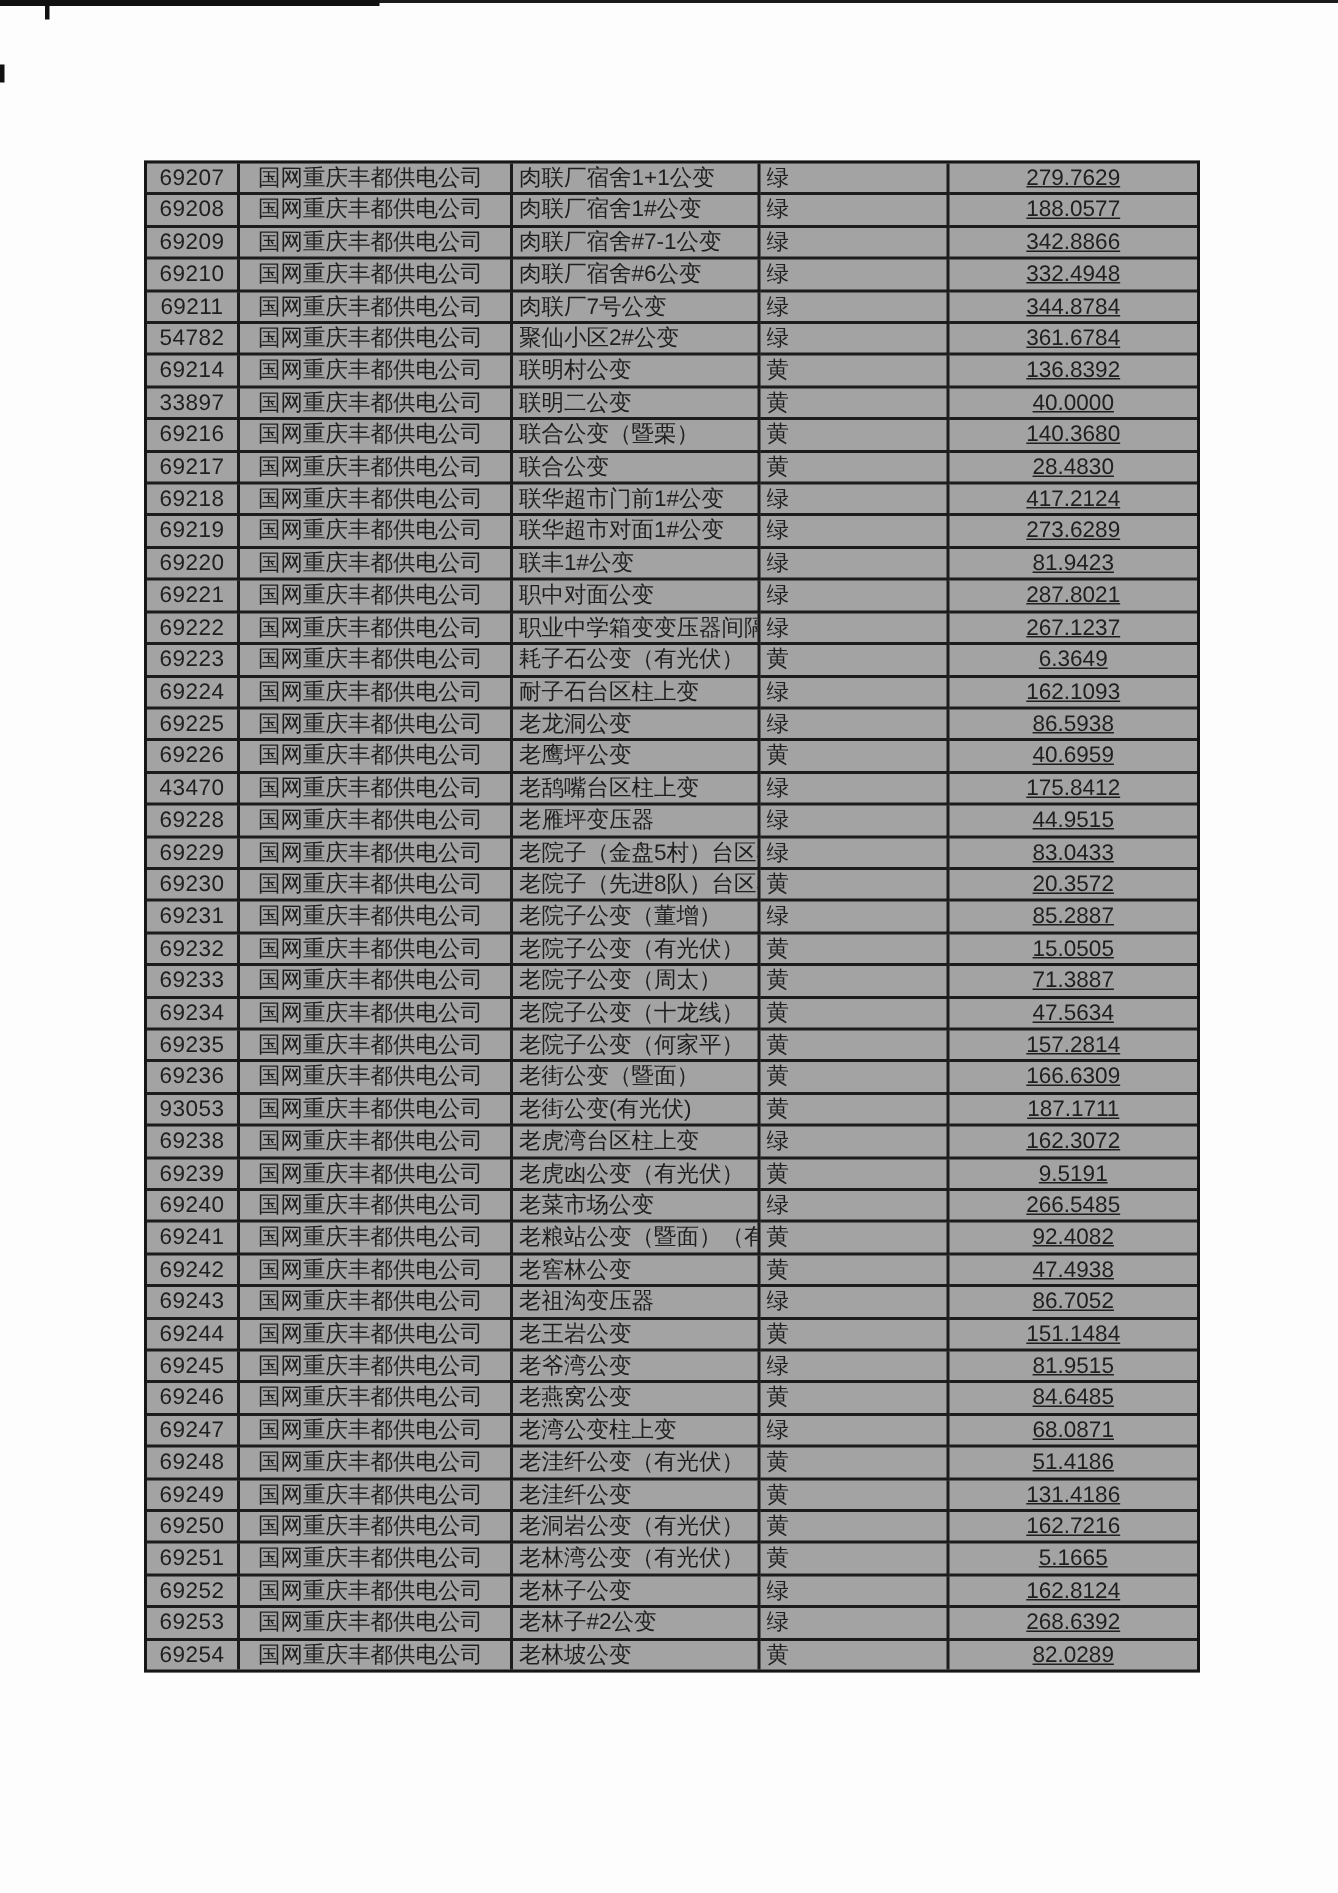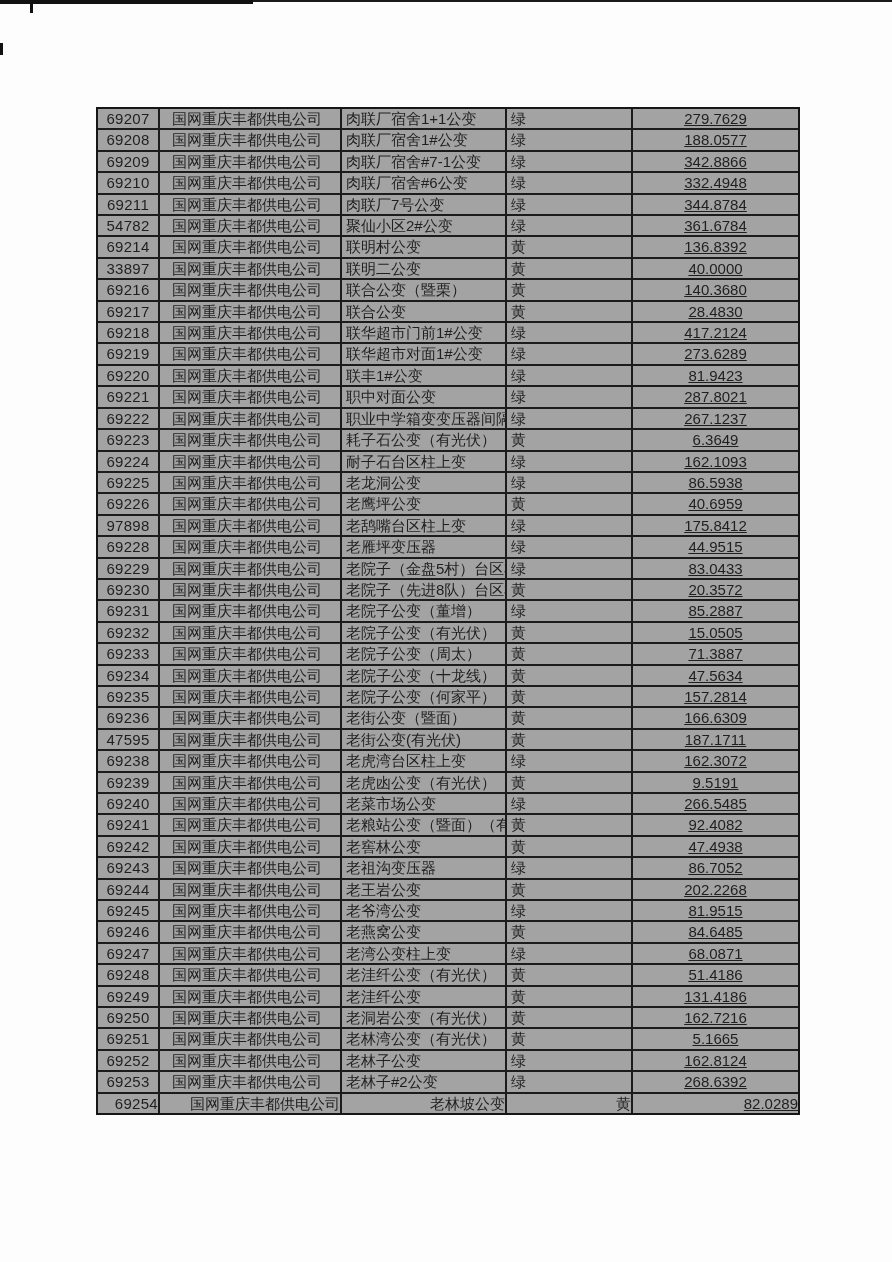--- a/index.html
+++ b/index.html
@@ -54,21 +54,21 @@
     height: 19.4px;
     padding: 0;
     font-size: 15px;
     line-height: 19.4px;
     vertical-align: middle;
     white-space: nowrap;
     overflow: hidden;
     color: #1f1f1f;
   }
   td:last-child { border-right: none; }
-  tr:last-child td { border-bottom: none; text-align: right; }
+  tr:last-child td { border-bottom: none; }
   td.c-id    { text-align: center; letter-spacing: 0.3px; }
   td.c-comp  { text-align: left; padding-left: 12px; }
   td.c-name  { text-align: left; padding-left: 4px; }
   td.c-stat  { text-align: left; padding-left: 4px; }
   td.c-val   { text-align: center; text-decoration: underline; }
   col.w-id   { width: 61px; }
   col.w-comp { width: 182px; }
   col.w-name { width: 165px; }
   col.w-stat { width: 126px; }
   col.w-val  { width: 166px; }
@@ -218,21 +218,21 @@
     <td class="c-val">86.5938</td>
   </tr>
         <tr>
     <td class="c-id">69226</td>
     <td class="c-comp">国网重庆丰都供电公司</td>
     <td class="c-name">老鹰坪公变</td>
     <td class="c-stat">黄</td>
     <td class="c-val">40.6959</td>
   </tr>
         <tr>
-    <td class="c-id">97898</td>
+    <td class="c-id">43470</td>
     <td class="c-comp">国网重庆丰都供电公司</td>
     <td class="c-name">老鸹嘴台区柱上变</td>
     <td class="c-stat">绿</td>
     <td class="c-val">175.8412</td>
   </tr>
         <tr>
     <td class="c-id">69228</td>
     <td class="c-comp">国网重庆丰都供电公司</td>
     <td class="c-name">老雁坪变压器</td>
     <td class="c-stat">绿</td>
@@ -288,21 +288,21 @@
     <td class="c-val">157.2814</td>
   </tr>
         <tr>
     <td class="c-id">69236</td>
     <td class="c-comp">国网重庆丰都供电公司</td>
     <td class="c-name">老街公变（暨面）</td>
     <td class="c-stat">黄</td>
     <td class="c-val">166.6309</td>
   </tr>
         <tr>
-    <td class="c-id">47595</td>
+    <td class="c-id">93053</td>
     <td class="c-comp">国网重庆丰都供电公司</td>
     <td class="c-name">老街公变(有光伏)</td>
     <td class="c-stat">黄</td>
     <td class="c-val">187.1711</td>
   </tr>
         <tr>
     <td class="c-id">69238</td>
     <td class="c-comp">国网重庆丰都供电公司</td>
     <td class="c-name">老虎湾台区柱上变</td>
     <td class="c-stat">绿</td>
@@ -341,21 +341,21 @@
     <td class="c-comp">国网重庆丰都供电公司</td>
     <td class="c-name">老祖沟变压器</td>
     <td class="c-stat">绿</td>
     <td class="c-val">86.7052</td>
   </tr>
         <tr>
     <td class="c-id">69244</td>
     <td class="c-comp">国网重庆丰都供电公司</td>
     <td class="c-name">老王岩公变</td>
     <td class="c-stat">黄</td>
-    <td class="c-val">202.2268</td>
+    <td class="c-val">151.1484</td>
   </tr>
         <tr>
     <td class="c-id">69245</td>
     <td class="c-comp">国网重庆丰都供电公司</td>
     <td class="c-name">老爷湾公变</td>
     <td class="c-stat">绿</td>
     <td class="c-val">81.9515</td>
   </tr>
         <tr>
     <td class="c-id">69246</td>

